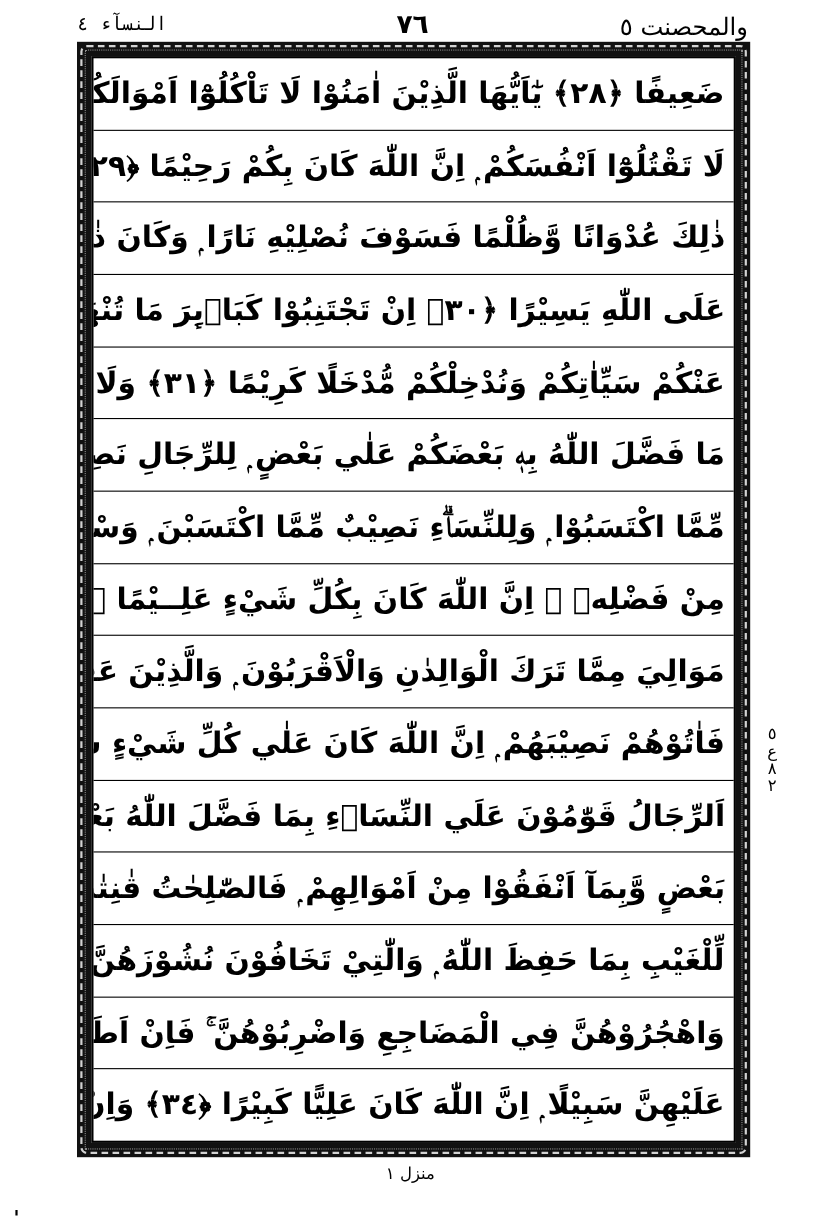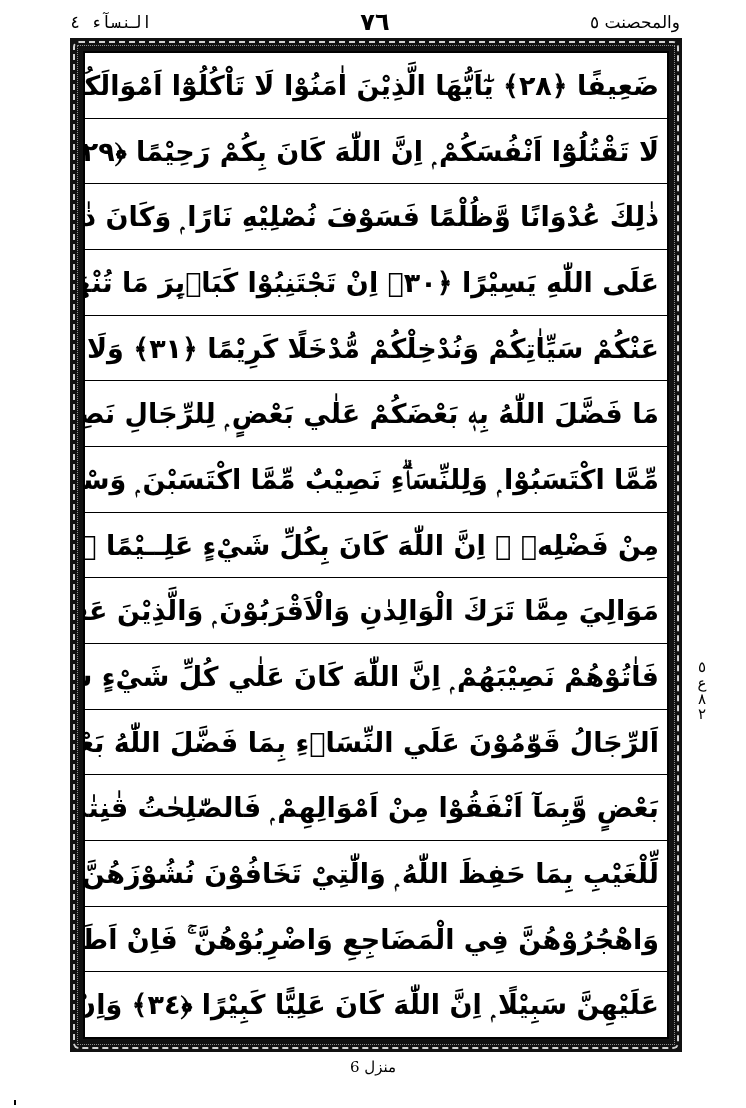--- a/index.html
+++ b/index.html
@@ -21,21 +21,21 @@
       left: 70px;
       width: 610px;
       height: 30px;
       direction: rtl;
     }
     .header .h-right {
       position: absolute;
       right: 0;
       top: 4px;
       font-family: "DejaVu Serif", serif;
-      font-size: 17px;
+      font-size: 22px;
     }
     .header .h-center {
       position: absolute;
       left: 50%;
       transform: translateX(-50%);
       top: 0;
       font-family: "DejaVu Sans", sans-serif;
       font-weight: bold;
       font-size: 24px;
       letter-spacing: 4px;
@@ -206,16 +206,16 @@
 </div>
 
 <div class="margin-mark">
   <span>٥</span>
   <span>ع</span>
   <span>٨</span>
   <span>٢</span>
 </div>
 
 <div class="footer">
-  <span>منزل 6</span>
+  <span>منزل ١</span>
 </div>
 
 <div class="stray-dot"></div>
 
 </body></html>

